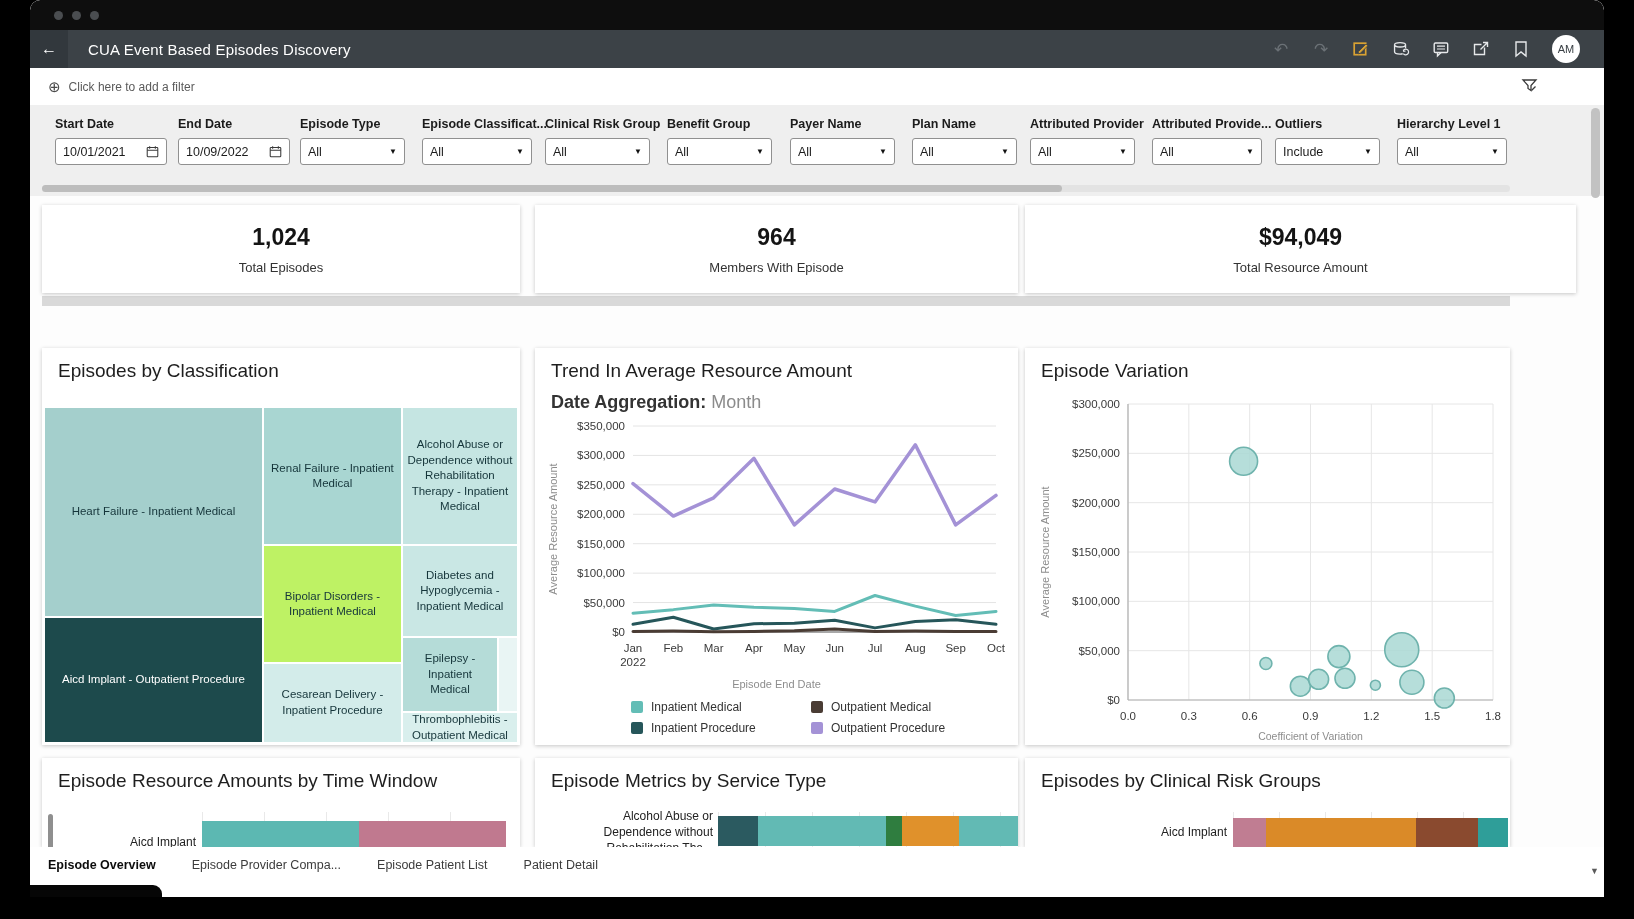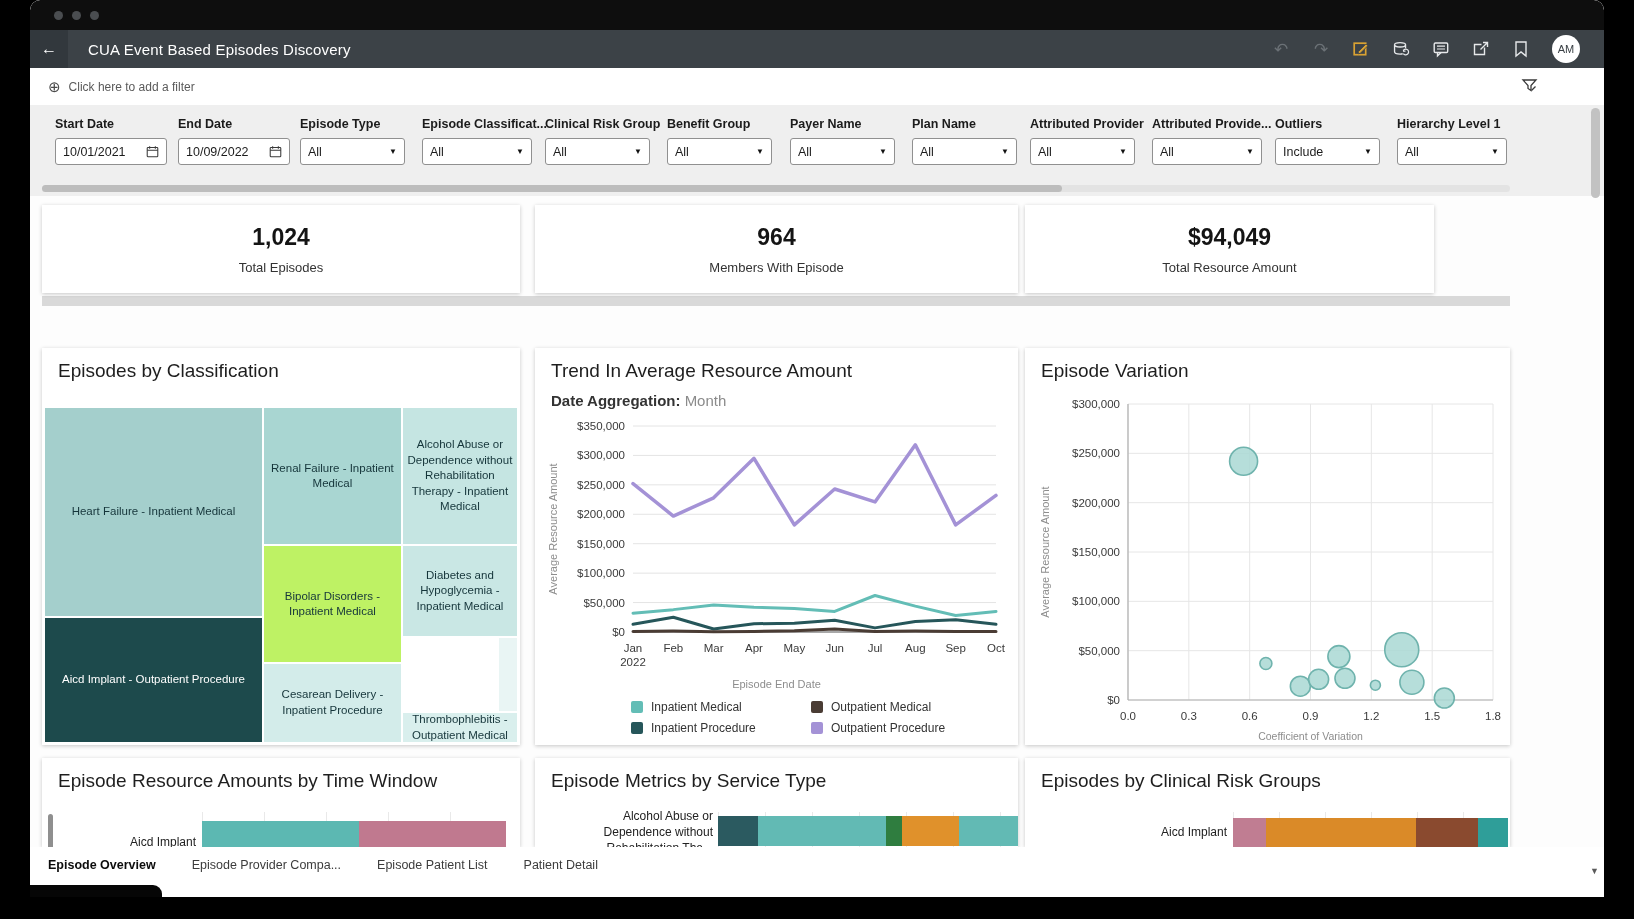--- a/index.html
+++ b/index.html
@@ -24,21 +24,21 @@
   .fctrl{height:27px;background:#fff;border:1px solid #909090;border-radius:3px;display:flex;align-items:center;justify-content:space-between;padding:0 7px;font-size:12.5px;color:#1c1c1c;box-sizing:border-box}
   .fcaret{font-size:8px;color:#111}
   .hscroll-track{position:absolute;left:12px;right:94px;bottom:4px;height:7px;background:#e3e3e3;border-radius:4px}
   .hscroll-thumb{position:absolute;left:0;top:0;height:7px;width:1020px;background:#bdbdbd;border-radius:4px}
   .card{position:absolute;background:#fff;box-shadow:0 1px 4px rgba(0,0,0,.22)}
   .kpi{display:flex;flex-direction:column;align-items:center;justify-content:center;gap:9px}
   .kpi-value{font-size:23px;font-weight:700;color:#141414}
   .kpi-label{font-size:13px;color:#333}
   .gray-strip{position:absolute;left:12px;top:296px;width:1468px;height:10px;background:#d9d9d9}
   .chart-title{position:absolute;left:16px;top:12px;font-size:19px;font-weight:500;color:#1e1e1e;white-space:nowrap}
-  .sub-row{position:absolute;left:16px;top:44px;font-size:15px}
+  .sub-row{position:absolute;left:16px;top:44px;font-size:18px}
   .sub-key{font-weight:600;color:#333}
   .sub-val{color:#8b8b8b}
   .treemap{position:absolute;left:2px;top:59px;width:474px;height:336px}
   .tm-tile{position:absolute;box-sizing:border-box;border:1px solid #fff;display:flex;align-items:center;justify-content:center;text-align:center;padding:4px;font-size:11.5px;line-height:1.35;cursor:pointer}
   .legend{position:absolute;left:96px;top:352px;display:grid;grid-template-columns:180px 180px;grid-row-gap:7px}
   .legend-item{display:flex;align-items:center;gap:8px;font-size:12px;color:#333}
   .swatch{width:12px;height:12px;border-radius:2px;flex:none}
   .xlabel{position:absolute;width:100%;text-align:center;font-size:11px;color:#8d8d8d}
   .mini-grid{position:absolute;top:54px;bottom:0}
   .mini-label{position:absolute;text-align:right;font-size:12px;color:#222;line-height:16px}
@@ -221,34 +221,35 @@
   <div id="content">
     <div class="gray-strip"></div>
   <div class="card kpi" style="left:12px;top:205px;width:478px;height:88px">
         <div class="kpi-value">1,024</div>
         <div class="kpi-label">Total Episodes</div>
       </div>
       <div class="card kpi" style="left:505px;top:205px;width:483px;height:88px">
         <div class="kpi-value">964</div>
         <div class="kpi-label">Members With Episode</div>
       </div>
-      <div class="card kpi" style="left:995px;top:205px;width:409px;height:88px">
+      <div class="card kpi" style="left:995px;top:205px;width:551px;height:88px">
         <div class="kpi-value">$94,049</div>
         <div class="kpi-label">Total Resource Amount</div>
       </div>
       <div class="card" style="left:12px;top:348px;width:478px;height:397px;overflow:hidden">
         <div class="chart-title">Episodes by Classification</div>
         <div class="treemap">
           <div class="tm-tile" style="left:0%;top:0%;width:46.2%;height:62.5%;background:#a4cfcc;color:#15353a">Heart Failure - Inpatient Medical</div>
           <div class="tm-tile" style="left:0%;top:62.5%;width:46.2%;height:37.5%;background:#1d4a4c;color:#ffffff">Aicd Implant - Outpatient Procedure</div>
           <div class="tm-tile" style="left:46.2%;top:0%;width:29.3%;height:41.1%;background:#a9d6d2;color:#15353a">Renal Failure - Inpatient Medical</div>
           <div class="tm-tile" style="left:46.2%;top:41.1%;width:29.3%;height:35.1%;background:#bef264;color:#15353a">Bipolar Disorders - Inpatient Medical</div>
           <div class="tm-tile" style="left:46.2%;top:76.2%;width:29.3%;height:23.8%;background:#d3ecea;color:#15353a">Cesarean Delivery - Inpatient Procedure</div>
           <div class="tm-tile" style="left:75.5%;top:0%;width:24.5%;height:41.1%;background:#c5e5e2;color:#15353a">Alcohol Abuse or Dependence without Rehabilitation Therapy - Inpatient Medical</div>
           <div class="tm-tile" style="left:75.5%;top:41.1%;width:24.5%;height:27.4%;background:#c9e7e4;color:#15353a">Diabetes and Hypoglycemia - Inpatient Medical</div>
+          <div class="tm-tile" style="left:75.5%;top:68.5%;width:20.3%;height:22.3%;background:#b5dcd8;color:#15353a">Epilepsy - Inpatient Medical</div>
           <div class="tm-tile" style="left:95.8%;top:68.5%;width:4.2%;height:22.3%;background:#e9f5f4;color:#15353a"></div>
           <div class="tm-tile" style="left:75.5%;top:90.8%;width:24.5%;height:9.2%;background:#d9efed;color:#15353a">Thrombophlebitis - Outpatient Medical</div>
         </div>
       </div>
       <div class="card" style="left:505px;top:348px;width:483px;height:397px;overflow:hidden">
         <div class="chart-title">Trend In Average Resource Amount</div>
         <div class="sub-row"><span class="sub-key">Date Aggregation: </span><span class="sub-val">Month</span></div>
         <svg width="465" height="262" style="position:absolute;left:8px;top:66px">
           <line x1="90" x2="453" y1="12" y2="12" stroke="#e4e4e4" stroke-width="1"></line>
           <text x="82" y="16" text-anchor="end" font-size="11.5" fill="#3a3a3a">$350,000</text>

